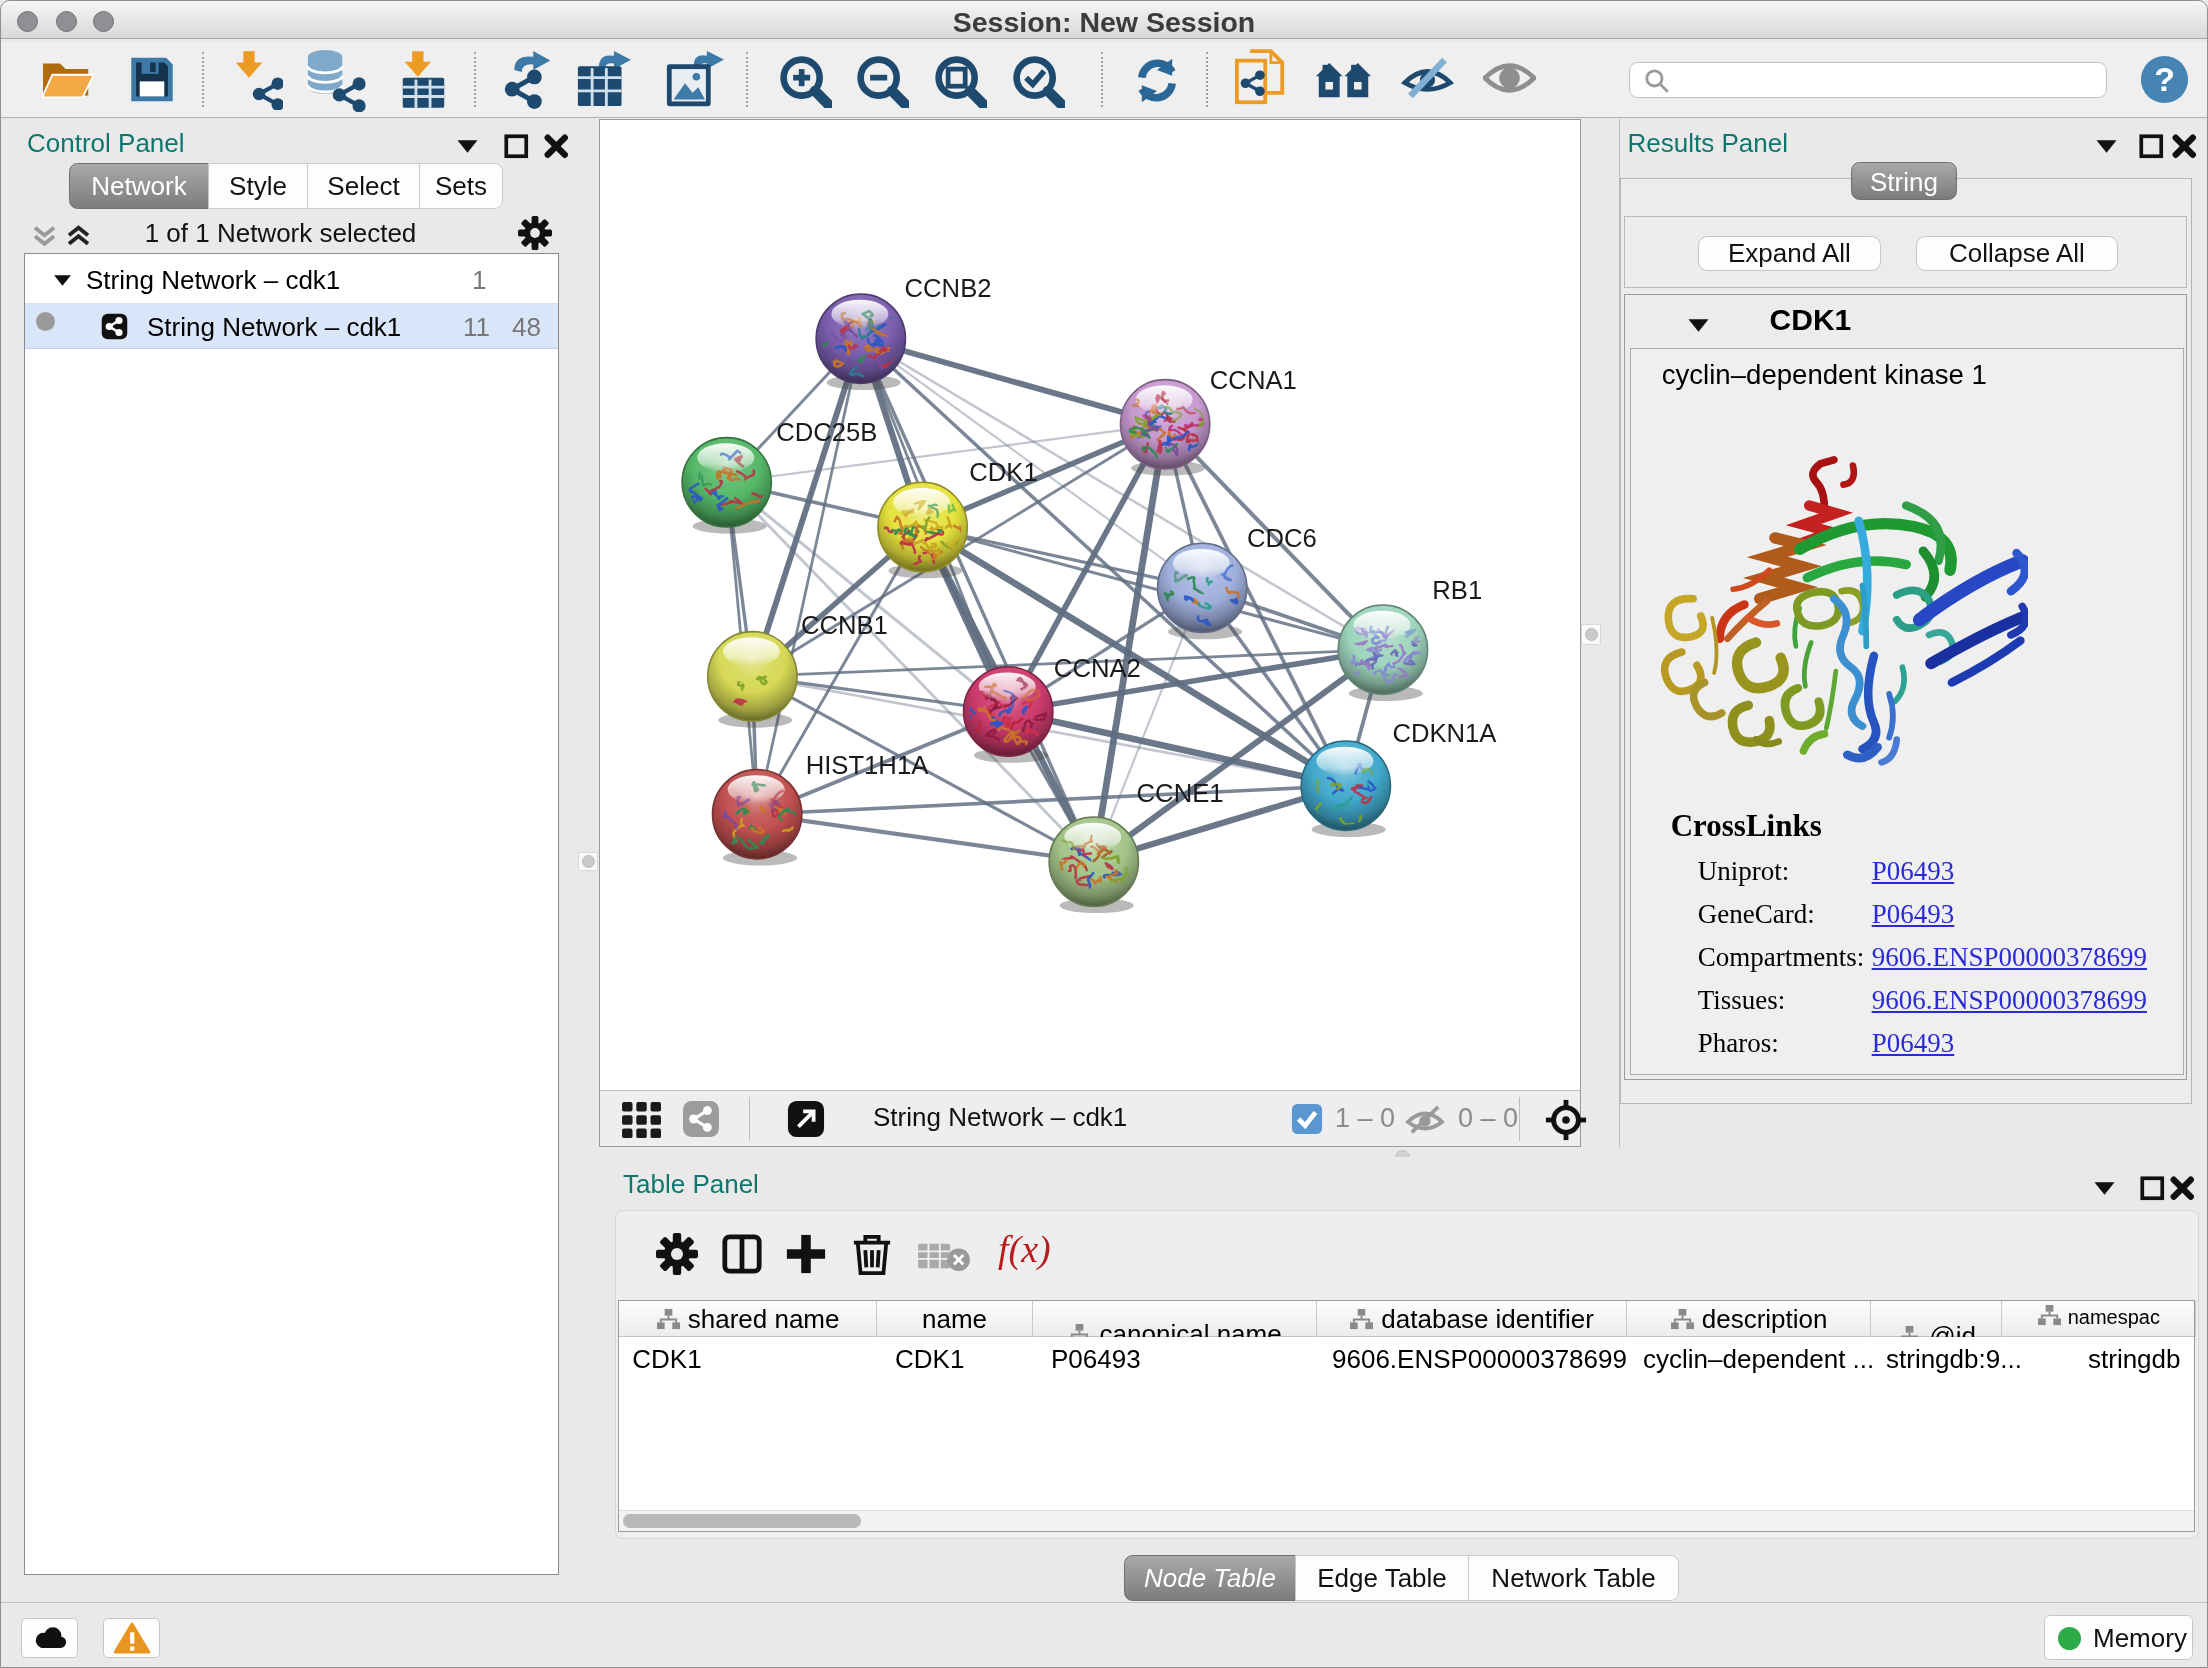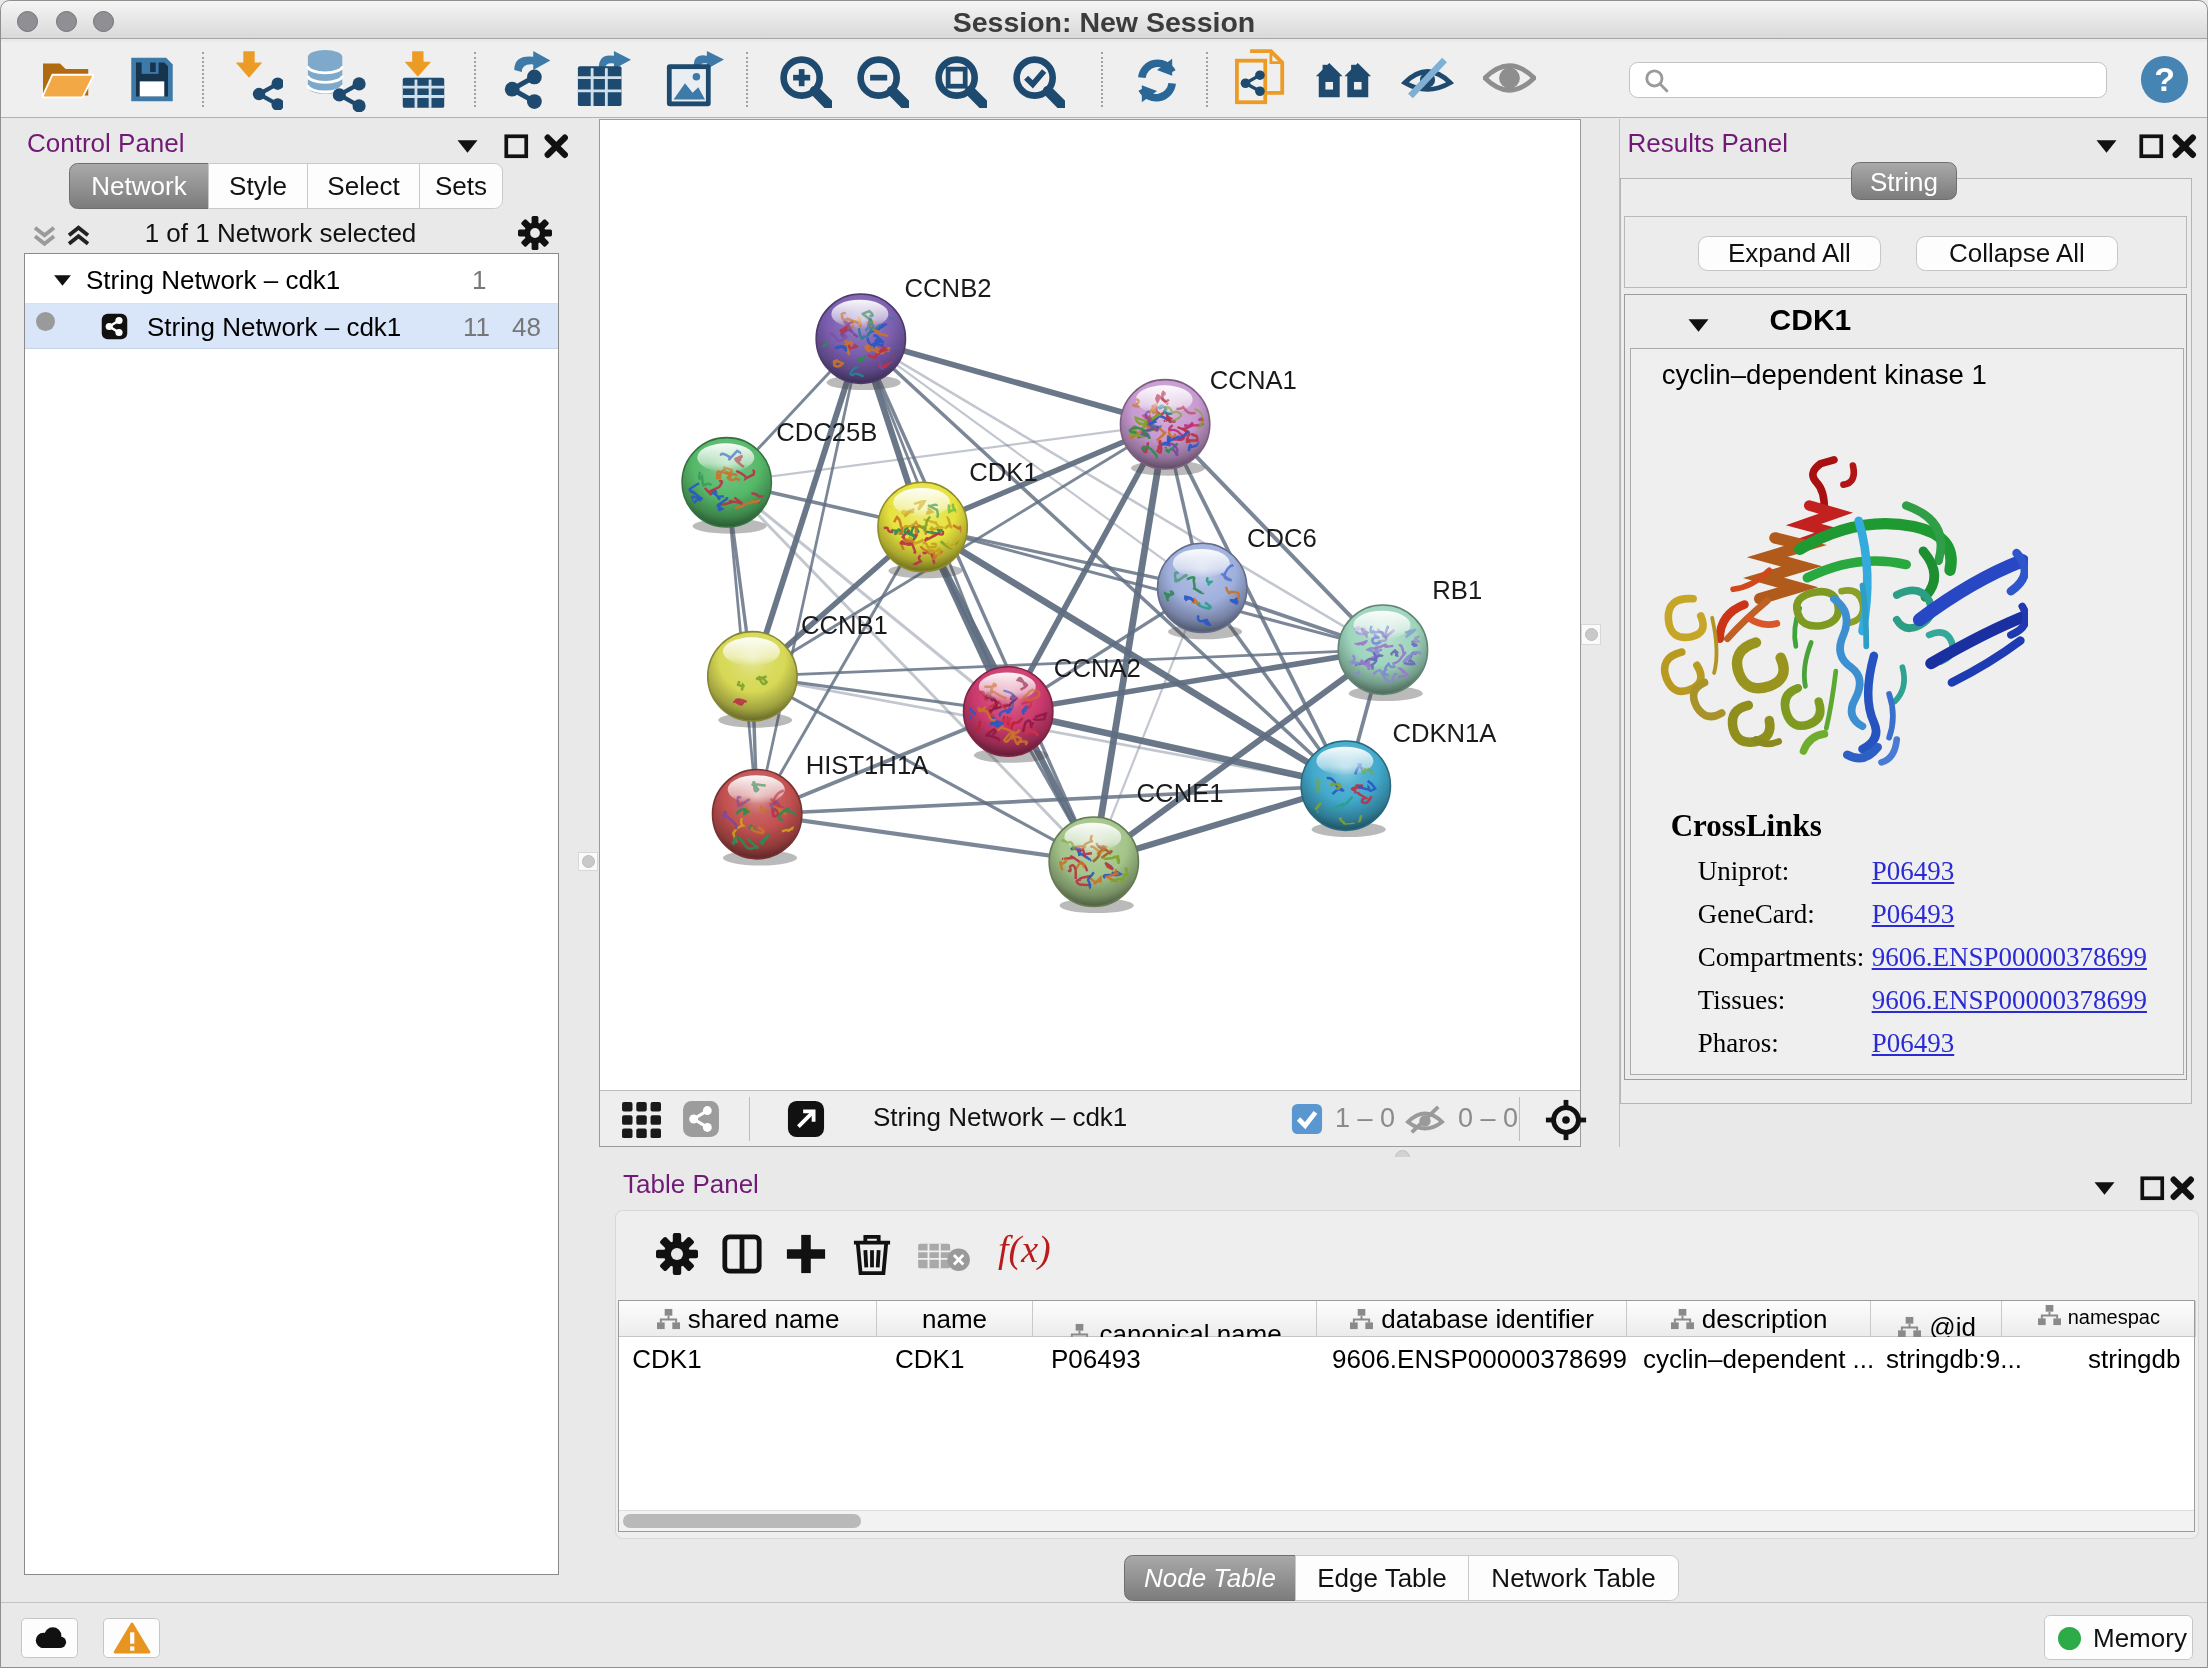--- a/index.html
+++ b/index.html
@@ -9,21 +9,21 @@
  background:linear-gradient(#f6f6f6,#d9d9d9);border-bottom:1px solid #a5a5a5;}
 .tl{position:absolute;top:10.5px;width:21px;height:21px;border-radius:50%;
  background:#8f8f94;border:1px solid #717175;}
 #title{position:absolute;top:5.7px;left:0;width:2208px;text-align:center;
  font-size:28.5px;font-weight:700;color:#3c3c3c;}
 #toolbar{position:absolute;left:0;top:42px;width:2208px;height:76px;
  background:#efefef;border-bottom:1px solid #b2b2b2;}
 .tsep{position:absolute;top:9.5px;height:55px;width:0;border-left:2.9px dotted #a2a2a2;}
 #searchbox{position:absolute;left:1629px;top:20px;width:478px;height:36px;background:#fff;
  border:1px solid #c2c2c2;border-radius:8.6px;}
-.paneltitle{font-size:26px;color:#701a75;}
+.paneltitle{font-size:26px;color:#0f766e;}
 #control{position:absolute;left:0;top:119px;width:561px;height:1482px;background:#e9e9e9;}
 #canvas{position:absolute;left:599px;top:119px;width:982px;height:1028px;
  background:#fff;border:1px solid #9b9b9b;}
 #canvasbar{position:absolute;left:0px;top:970px;width:980px;height:56px;
  background:#eeeeee;border-top:1px solid #bcbcbc;}
 #results{position:absolute;left:1619px;top:119px;width:590px;height:1028px;background:#e9e9e9;
  border-left:1px solid #bdbdbd;}
 #tablepanel{position:absolute;left:599px;top:1157px;width:1609px;height:444px;background:#e9e9e9;}
 #statusbar{position:absolute;left:0;top:1602px;width:2208px;height:67px;
  background:#e9e9e9;border-top:1px solid #c3c3c3;}
@@ -1032,21 +1032,21 @@
         <div style="position:absolute;left:1008px;top:0;width:244px;height:36px;border-right:1px solid #c9c9c9;text-align:center;padding-top:2.9px;font-size:26px;overflow:hidden;white-space:nowrap;"><svg width="25" height="23" viewBox="0 0 26 24" style="vertical-align:-2.9px;">
 <g fill="#8a8a8a">
               <rect x="9" y="1" width="8" height="7"></rect>
               <rect x="1" y="15" width="8" height="7"></rect>
               <rect x="17" y="15" width="8" height="7"></rect>
             </g>
 <g stroke="#8a8a8a" stroke-width="2" fill="none">
               <path d="M13 8 L13 12 M5 15 L5 12 L21 12 L21 15"></path>
             </g>
           </svg> description</div>
-        <div style="position:absolute;left:1253px;top:0;width:130px;height:36px;border-right:1px solid #c9c9c9;text-align:center;padding-top:11px;font-size:26px;overflow:hidden;white-space:nowrap;"><svg width="25" height="23" viewBox="0 0 26 24" style="vertical-align:-2.9px;">
+        <div style="position:absolute;left:1253px;top:0;width:130px;height:36px;border-right:1px solid #c9c9c9;text-align:center;padding-top:20px;font-size:26px;overflow:hidden;white-space:nowrap;"><svg width="25" height="23" viewBox="0 0 26 24" style="vertical-align:-2.9px;">
 <g fill="#8a8a8a">
               <rect x="9" y="1" width="8" height="7"></rect>
               <rect x="1" y="15" width="8" height="7"></rect>
               <rect x="17" y="15" width="8" height="7"></rect>
             </g>
 <g stroke="#8a8a8a" stroke-width="2" fill="none">
               <path d="M13 8 L13 12 M5 15 L5 12 L21 12 L21 15"></path>
             </g>
           </svg> @id</div>
         <div style="position:absolute;left:1383px;top:0;width:194px;height:36px;border-right:1px solid #c9c9c9;text-align:center;padding-top:2.9px;font-size:20px;overflow:hidden;white-space:nowrap;"><svg width="25" height="23" viewBox="0 0 26 24" style="vertical-align:-2.9px;">

